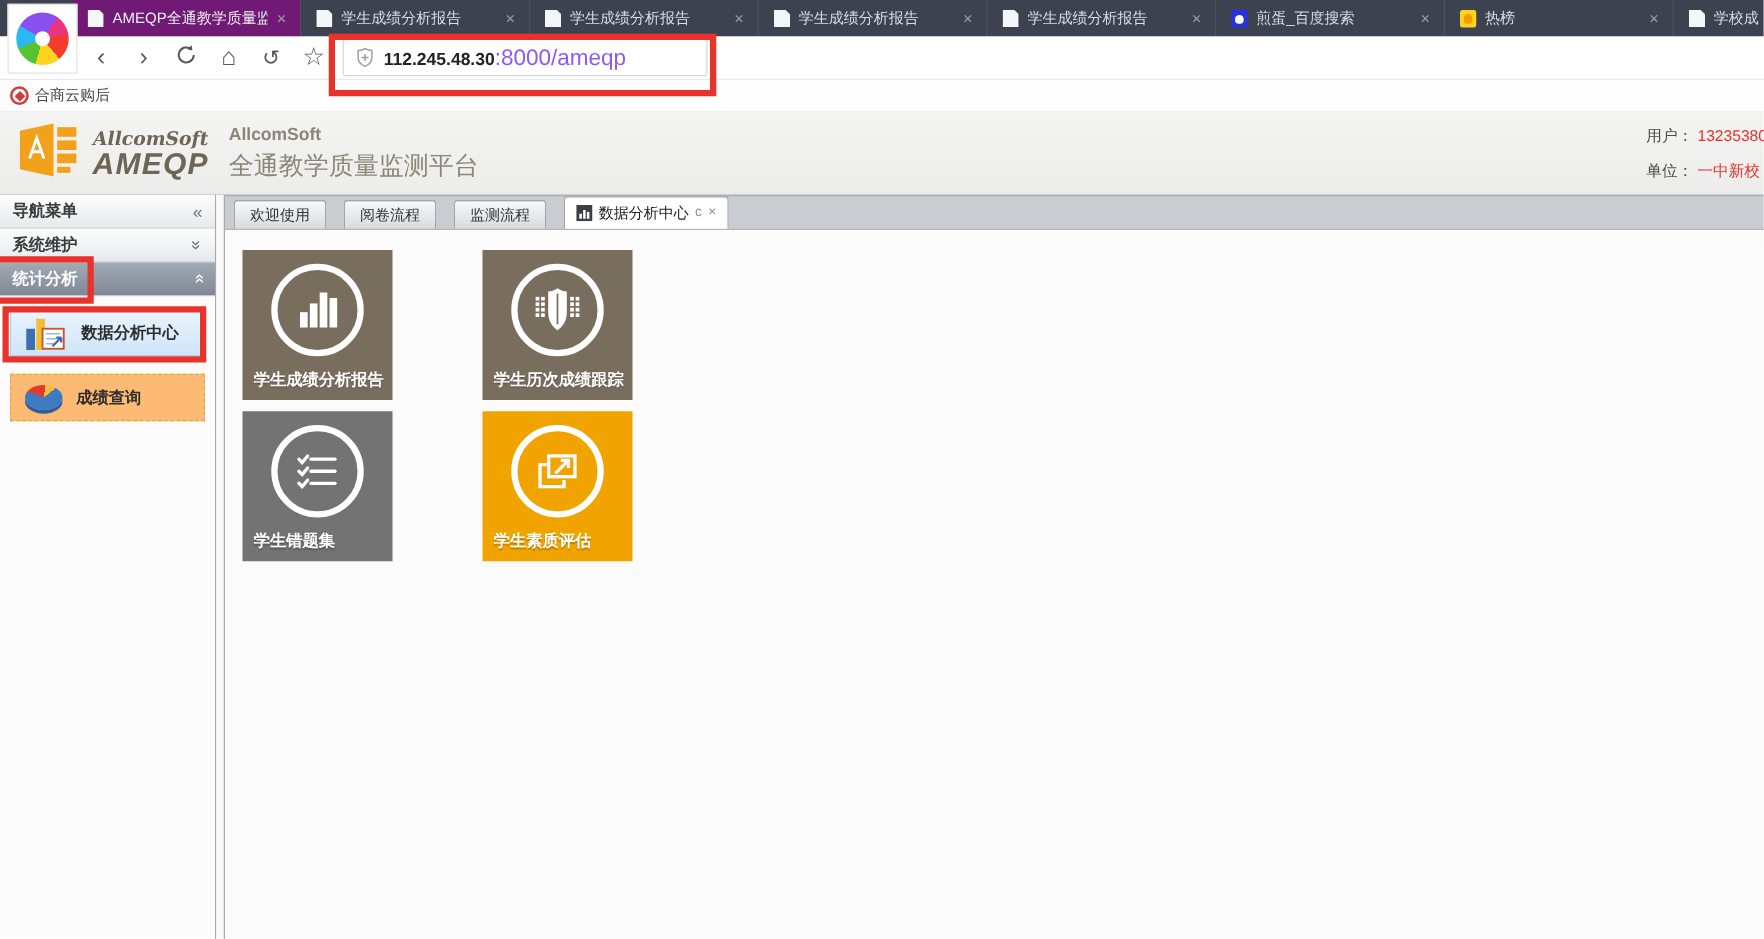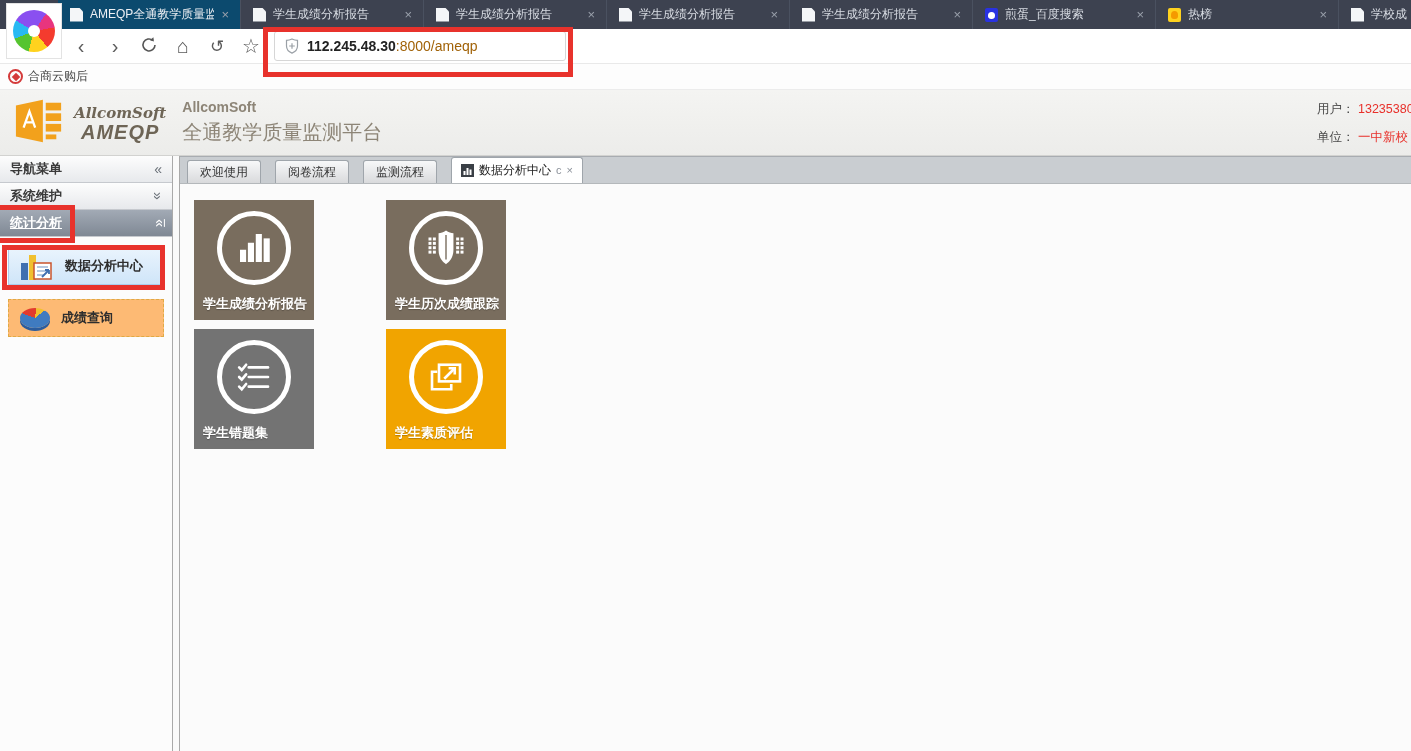--- a/index.html
+++ b/index.html
@@ -10,78 +10,78 @@
   .tabbar { height:29px; background:#3d4250; position:relative; display:flex; }
   .logo-box { position:absolute; left:6px; top:3px; width:56px; height:56px; background:#fff;
               border:1px solid #e3e3e3; z-index:20; display:flex; align-items:center; justify-content:center; }
   .pinwheel { width:42px; height:42px; border-radius:50%; position:relative;
     background:conic-gradient(from -20deg,#8a4ff0 0 55deg,#e8357e 55deg 100deg,#f43b2e 100deg 160deg,
                #ffd21e 160deg 215deg,#56c430 215deg 268deg,#28b9f2 268deg 320deg,#8a4ff0 320deg 360deg); }
   .pinwheel::after { content:''; position:absolute; inset:15px; background:#fff; border-radius:50%; }
   .btabs { display:flex; margin-left:58px; width:1353px; overflow:hidden; }
   .btab { width:183px; flex:0 0 183px; display:flex; align-items:center; padding:0 8px 0 12px;
           color:#d9dde4; font-size:12px; border-right:1px solid #4a5160; cursor:pointer; }
-  .btab.active { background:#0c4a6e; color:#eef0f4; }
+  .btab.active { background:#701a75; color:#eef0f4; }
   .btab-label { flex:1; white-space:nowrap; overflow:hidden; margin:0 4px 0 7px; }
   .btab-close { color:#9aa0ab; font-size:13px; padding:0 3px; }
   .fav { width:13px; height:14px; flex:0 0 13px; position:relative; }
   .fav.doc { background:#f4f6f8; clip-path:polygon(0 0,70% 0,100% 28%,100% 100%,0 100%); }
   .fav.baidu { background:#2932e1; border-radius:2px; }
   .fav.baidu::after { content:''; position:absolute; left:3px; top:4px; width:7px; height:7px;
                       background:#fff; border-radius:50% 50% 45% 45%; }
   .fav.hot { background:#ffd21e; border-radius:2px; }
   .fav.hot::after { content:''; position:absolute; left:3px; top:3px; width:7px; height:8px;
                     background:#f59a00; border-radius:50% 50% 40% 40%; }
 
   
   .toolbar { height:35px; background:#fff; display:flex; align-items:center; border-bottom:1px solid #e9e9e9; }
   .navbtn { color:#5a5a5a; font-size:20px; line-height:1; width:34px; text-align:center; cursor:pointer; user-select:none; }
   .navbtn.small { font-size:17px; }
   .toolbar .spacer { width:64px; }
   .urlbar { margin-left:6px; width:292px; height:30px; border:1px solid #d6d6d6; border-radius:3px;
             background:#fff; display:flex; align-items:center; padding:0 10px; gap:8px; }
   .url-host { font-size:14px; font-weight:bold; color:#222; }
-  .url-rest { font-size:14px; color:#a16207; }
+  .url-rest { font-size:18px; color:#8b5cf6; }
 
   
   .bookmarks { height:26px; background:#fdfdfd; display:flex; align-items:center; padding-left:8px;
                border-bottom:1px solid #ececec; }
   .bm-icon { width:15px; height:15px; border:2px solid #d43a3a; border-radius:50%; position:relative; margin-right:5px; }
   .bm-icon::after { content:''; position:absolute; left:2.5px; top:2.5px; width:6px; height:6px;
                     background:#d43a3a; transform:rotate(45deg); }
   .bm-label { font-size:12px; color:#444; cursor:pointer; }
 
   
   .appheader { height:66px; background:linear-gradient(#f4f4f2,#ececea); border-bottom:1px solid #d2d2d0;
                position:relative; display:flex; align-items:center; }
   .applogo { margin:0 10px 0 14px; }
   .logo-script-block { color:#6e6556; margin-right:16px; text-align:center; }
   .logo-script { font-family:"DejaVu Serif","Liberation Serif",serif; font-style:italic; font-weight:bold; font-size:15px; }
-  .logo-word { font-size:20px; font-weight:bold; font-style:italic; letter-spacing:1px; line-height:1; }
+  .logo-word { font-size:24px; font-weight:bold; font-style:italic; letter-spacing:1px; line-height:1; }
   .company-block { color:#8d8577; }
   .company-name { font-size:14px; font-weight:bold; margin-bottom:4px; }
   .platform-name { font-size:20px; }
   .userinfo { position:absolute; left:1317px; top:11px; font-size:12.5px; white-space:nowrap; }
   .userinfo .row { margin-bottom:11px; }
   .ulabel { color:#4a4a4a; }
   .uvalue { color:#e8302a; }
 
   
   .content { height:703px; display:flex; }
   .sidebar { width:173px; flex:0 0 173px; background:#fcfcfc; border-right:1px solid #a9a9a9; }
   .splitter { width:7px; flex:0 0 7px; background:#fafafa; border-right:1px solid #a9a9a9; cursor:col-resize; }
   .mainarea { flex:1; background:#fbfbfb; min-width:0; }
 
   .sb-bar { height:27px; line-height:26px; padding:0 10px; font-size:13px; font-weight:bold; color:#3a3a3a;
             background:linear-gradient(#fdfdfd,#e7e9ec); border-bottom:1px solid #c6c9ce;
             display:flex; justify-content:space-between; align-items:center; cursor:pointer; }
   .sb-bar .chev { color:#6a7078; font-size:14px; font-weight:normal; }
   .chev.down { display:inline-block; transform:rotate(90deg); }
   .chev.up { display:inline-block; transform:rotate(-90deg); }
-  .sb-bar.dark { background:linear-gradient(#a2aab5,#7f8894); color:#fff;text-decoration:underline; }
+  .sb-bar.dark { background:linear-gradient(#a2aab5,#7f8894); color:#fff; }
   .sb-bar.dark .chev { color:#fff; }
 
   .sb-items { padding-top:10px; }
   .sb-item { height:38px; margin:0 8px 6px; display:flex; align-items:center; gap:11px; padding-left:11px;
              font-size:13px; font-weight:bold; color:#2e2e2e; border:1px dashed transparent; cursor:pointer; }
   .sb-item.selected { background:linear-gradient(#eaf4fd,#cfe5f9); border:1px solid #aacdee; }
   .sb-item.dashed { border:1px dashed #e0aa44; background:#fdba74;margin-top:14px; }
 
   .pie-icon { width:30px; height:20px; border-radius:50%; box-shadow:0 3px 0 #2c5c9c;
     background:conic-gradient(from -70deg,#e23b2e 0 78deg,#f0c030 78deg 122deg,#3f7bc0 122deg 360deg); }

